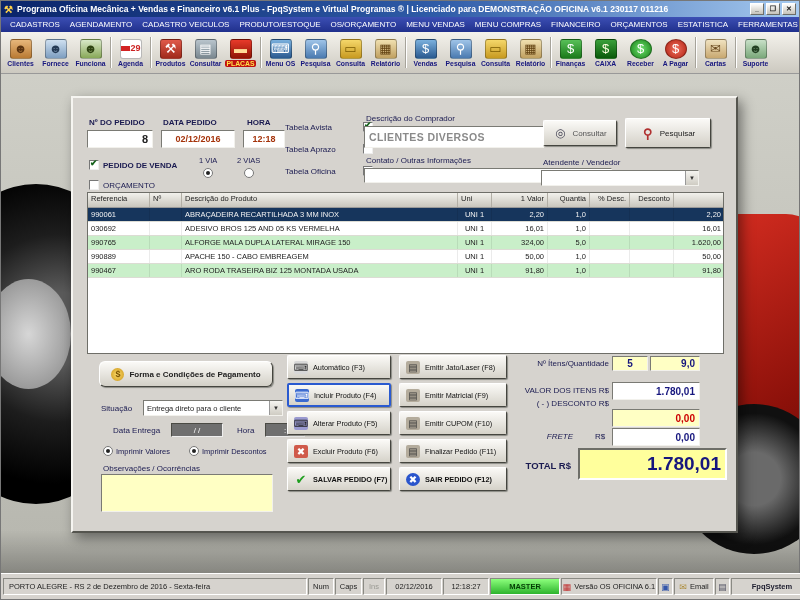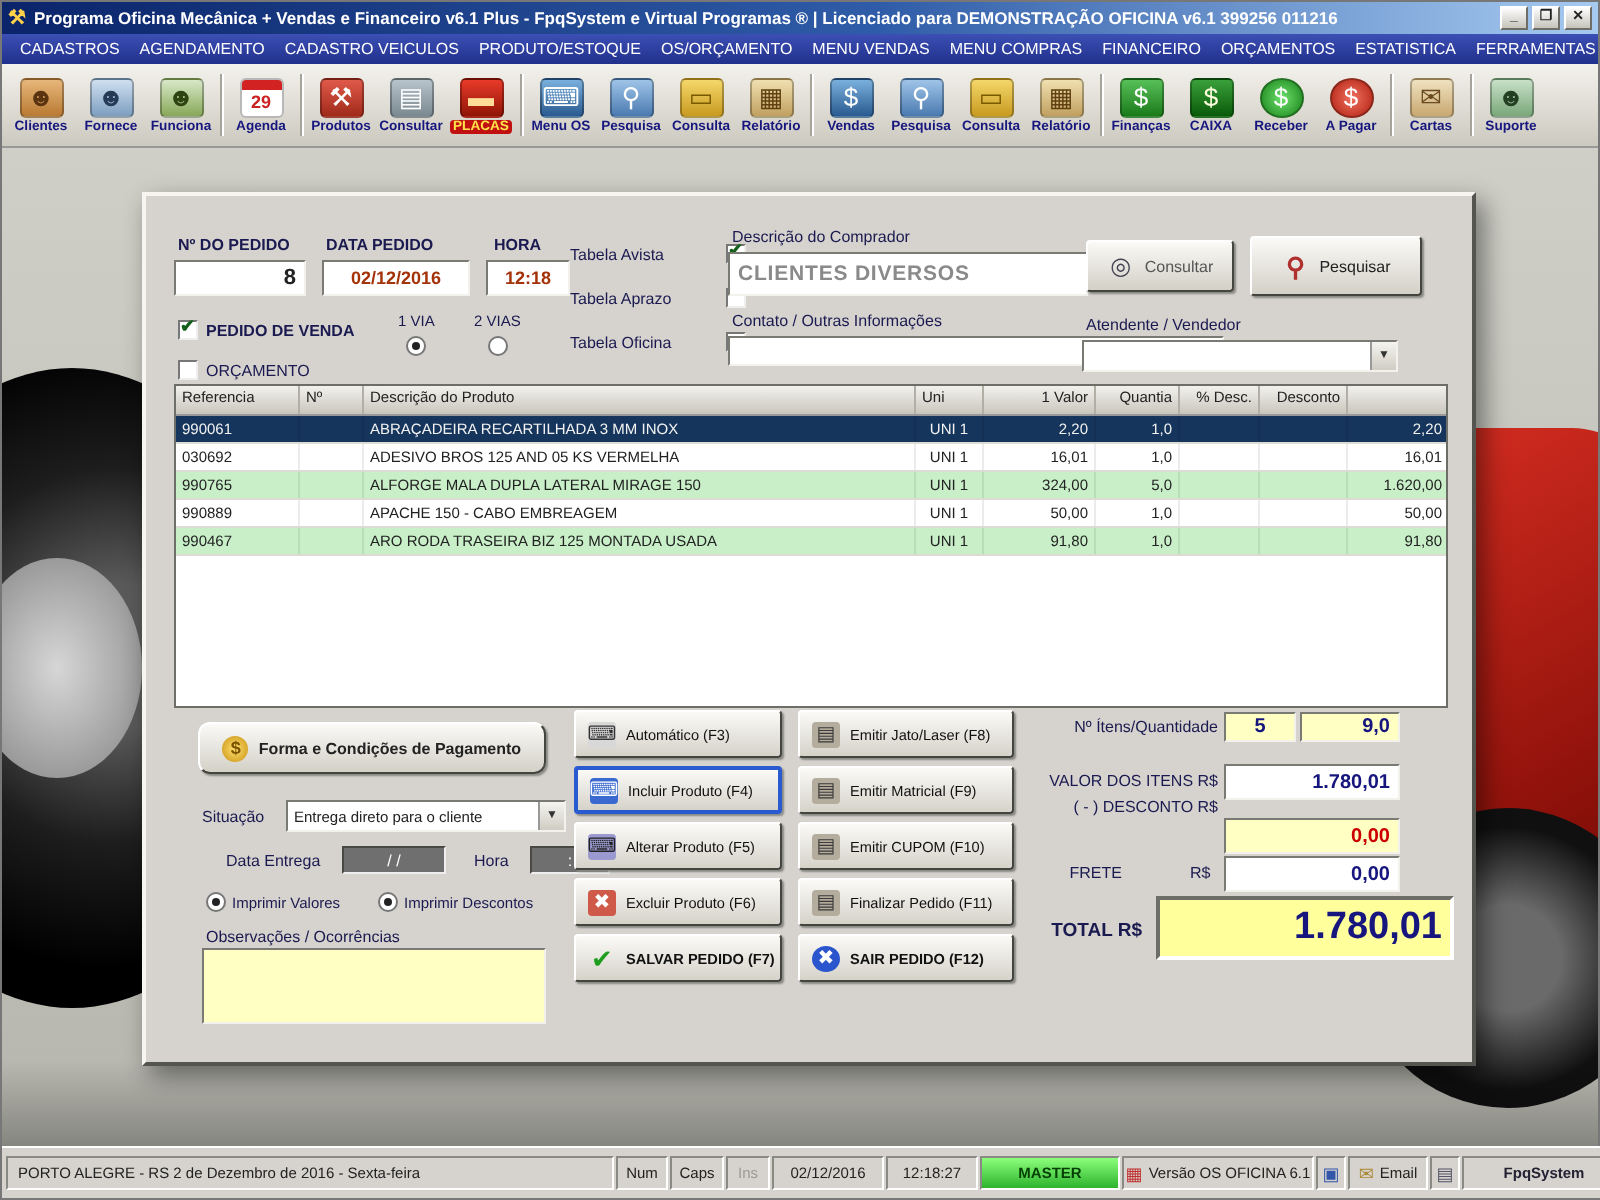--- a/index.html
+++ b/index.html
@@ -16,21 +16,21 @@
 .menu-item{color:#fff;font-size:8px;padding:0 5px;white-space:nowrap;}
 
 .toolbar{height:42px;background:linear-gradient(#f4f2ec,#ccc9c0);display:flex;align-items:stretch;padding:1px 2px;border-bottom:1px solid #999;}
 .tb-btn{width:35px;display:flex;flex-direction:column;align-items:center;justify-content:center;gap:1px;border:1px solid transparent;border-radius:2px;}
 .tb-sep{width:1px;background:#a6a39a;box-shadow:1px 0 0 #fff;margin:4px 2px;}
 .ico{display:flex;align-items:center;justify-content:center;border-radius:3px;}
 .ico.tb{width:22px;height:20px;font-size:13px;border:1px solid rgba(0,0,0,.28);}
 .ico.small{width:14px;height:13px;font-size:10px;border:none;flex:0 0 auto;border-radius:2px;}
 .tb-label{font-size:6.8px;color:#16167e;font-weight:bold;white-space:nowrap;}
 .tb-label.hl{background:#c01010;color:#ffe34a;padding:0 2px;border-radius:2px;}
-.cal{flex-direction:column;background:#fff;border:1px solid #999;overflow:hidden;}
+.cal{flex-direction:row;background:#fff;border:1px solid #999;overflow:hidden;}
 .cal-top{height:5px;width:100%;background:#d22222;display:block;}
 .cal-num{flex:1;width:100%;font-size:9px;font-weight:bold;color:#c22;text-align:center;line-height:13px;display:block;}
 
 .desktop{position:relative;height:501px;overflow:hidden;background:linear-gradient(#cfcfc7,#b6b6ae);}
 .photo-tire{position:absolute;left:-80px;top:110px;width:230px;height:320px;border-radius:50%;background:radial-gradient(circle at 60% 45%,#5a5a5a 0 16%,#1d1d1d 42%,#000 70%);}
 .photo-hub{position:absolute;left:-15px;top:205px;width:85px;height:110px;border-radius:50%;background:radial-gradient(#e4e4e4,#8a8a8a);opacity:.9;}
 .photo-bike{position:absolute;right:-50px;top:140px;width:210px;height:330px;border-radius:45% 30% 40% 55%;background:linear-gradient(150deg,#e23225,#8d110a 60%,#4a0603);}
 .photo-bike-wheel{position:absolute;right:-30px;top:330px;width:150px;height:150px;border-radius:50%;background:radial-gradient(circle,#6a6a6a 0 25%,#101010 62%);}
 .floor-shadow{position:absolute;left:0;bottom:0;width:100%;height:45px;background:linear-gradient(rgba(0,0,0,0),rgba(0,0,0,.28));}
 
@@ -89,21 +89,21 @@
 .sb-panel.brand{font-weight:bold;color:#223;}
 .sb-ico{font-size:9px;}
 </style>
 </head>
 <body>
 
 <div class="screen">
 
   <div class="titlebar">
     <span class="app-ico">⚒</span>
-    <span>Programa Oficina Mecânica + Vendas e Financeiro v6.1 Plus - FpqSystem e Virtual Programas ® | Licenciado para  DEMONSTRAÇÃO OFICINA v6.1 399256 011216</span>
+    <span>Programa Oficina Mecânica + Vendas e Financeiro v6.1 Plus - FpqSystem e Virtual Programas ® | Licenciado para  DEMONSTRAÇÃO OFICINA v6.1 230117 011216</span>
     <span class="tb-sys">
       <span class="sysbtn">_</span>
       <span class="sysbtn">❐</span>
       <span class="sysbtn">✕</span>
     </span>
   </div>
 
   <div class="menubar">
     <span class="menu-items" id="menu-items">
         <span class="menu-item">CADASTROS</span>
@@ -437,21 +437,21 @@
         <span class="rlbl" style="left:440px;top:261px;width:96px;">Nº Ítens/Quantidade</span>
         <div class="fld cj yellow navy" style="left:539px;top:258px;width:36px;height:15px;">5</div>
         <div class="fld rj yellow navy" style="left:577px;top:258px;width:50px;height:15px;">9,0</div>
 
         <span class="rlbl" style="left:440px;top:288px;width:96px;">VALOR DOS ITENS  R$</span>
         <div class="fld rj navy" style="left:539px;top:284px;width:88px;height:18px;">1.780,01</div>
 
         <span class="rlbl" style="left:440px;top:301px;width:96px;">( - ) DESCONTO R$</span>
         <div class="fld rj yellow rednum" style="left:539px;top:311px;width:88px;height:18px;">0,00</div>
 
-        <span class="rlbl" style="left:416px;top:334px;width:72px;">FRETE</span>
+        <span class="rlbl" style="left:428px;top:334px;width:72px;font-style:italic;">FRETE</span>
         <span class="lbl" style="left:522px;top:334px;">R$</span>
         <div class="fld rj navy" style="left:539px;top:330px;width:88px;height:18px;">0,00</div>
 
         <span class="rlbl" style="left:428px;top:362px;width:70px;font-size:9.5px;font-weight:bold;">TOTAL R$</span>
         <div class="fld rj totalf" style="left:505px;top:350px;width:149px;height:32px;">1.780,01</div>
 
       </div>
     </div>
   </div>
 

